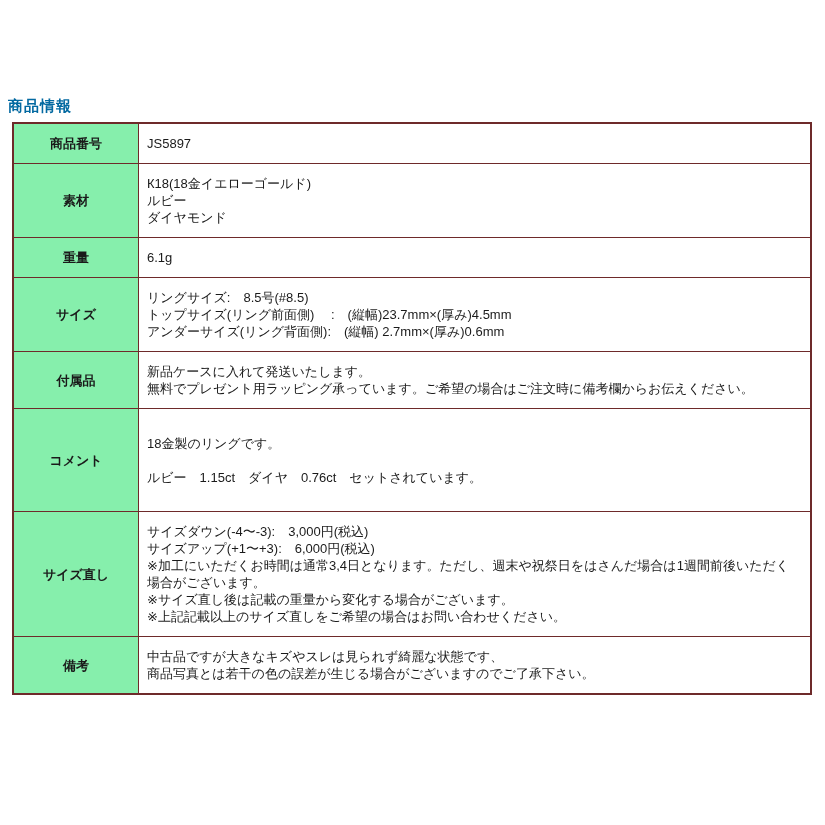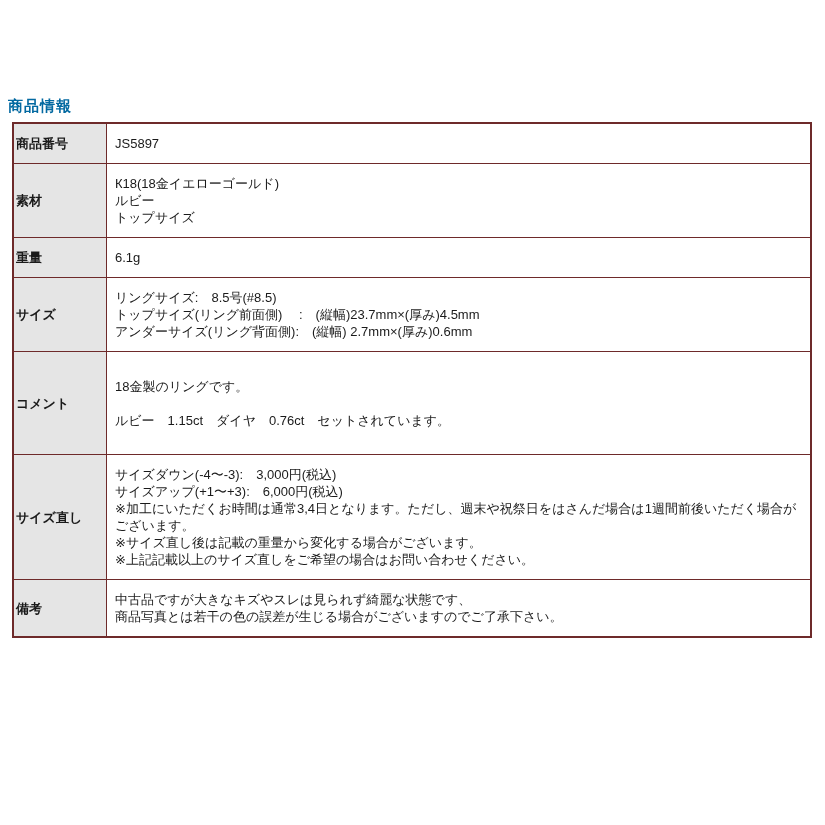--- a/index.html
+++ b/index.html
@@ -31,23 +31,24 @@
     border: 2px solid #6e2a2a;
   }
   table.info-table td {
     border: 1px solid #6e2a2a;
     font-size: 13px;
     line-height: 17px;
     vertical-align: middle;
   }
   td.label-cell {
     width: 88px;
-    background: #e5e5e5;
+    background: #86efac;
     font-weight: bold;
-    padding: 3px 2px;
+    text-align: center;
+    padding: 3px 18px;
     color: #1a1a1a;
   }
   td.value-cell {
     background: #ffffff;
     padding: 11px 8px;
     white-space: pre-line;
     word-break: break-all;
   }
 </style>
 </head>
@@ -59,31 +60,36 @@
   <table class="info-table">
     <tbody>
       <tr style="height:26px;">
         <td class="label-cell">商品番号</td>
         <td class="value-cell">JS5897</td>
       </tr>
       <tr style="height:67px;">
         <td class="label-cell">素材</td>
         <td class="value-cell">К18(18金イエローゴールド)
 ルビー
-トップサイズ</td>
+ダイヤモンド</td>
       </tr>
       <tr style="height:28px;">
         <td class="label-cell">重量</td>
         <td class="value-cell">6.1g</td>
       </tr>
       <tr style="height:66px;">
         <td class="label-cell">サイズ</td>
         <td class="value-cell">リングサイズ:　8.5号(#8.5)
 トップサイズ(リング前面側)　 :　(縦幅)23.7mm×(厚み)4.5mm
 アンダーサイズ(リング背面側):　(縦幅) 2.7mm×(厚み)0.6mm</td>
+      </tr>
+      <tr style="height:51px;">
+        <td class="label-cell">付属品</td>
+        <td class="value-cell">新品ケースに入れて発送いたします。
+無料でプレゼント用ラッピング承っています。ご希望の場合はご注文時に備考欄からお伝えください。</td>
       </tr>
       <tr style="height:103px;">
         <td class="label-cell">コメント</td>
         <td class="value-cell">18金製のリングです。
 
 ルビー　1.15ct　ダイヤ　0.76ct　セットされています。</td>
       </tr>
       <tr style="height:123px;">
         <td class="label-cell">サイズ直し</td>
         <td class="value-cell">サイズダウン(-4〜-3):　3,000円(税込)

